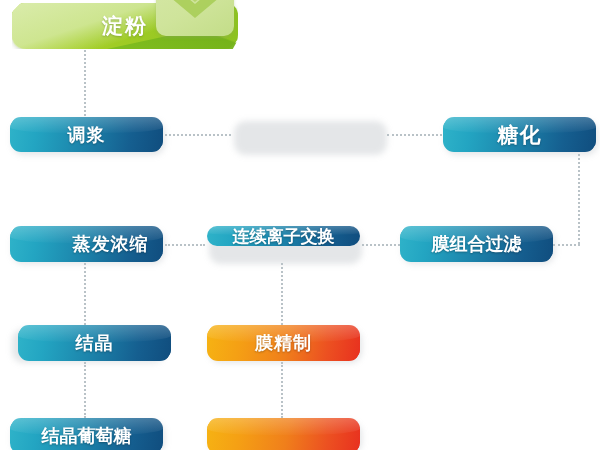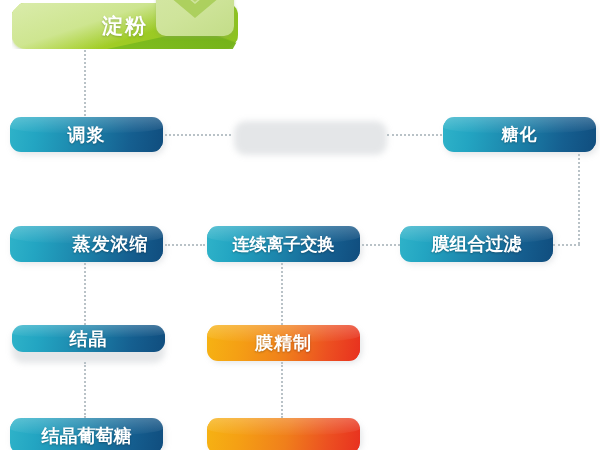--- a/index.html
+++ b/index.html
@@ -211,45 +211,45 @@
 
   <div class="node-shadow" style="left:12px; top:121px; width:153px; height:34px;"></div>
   <div class="node blue" style="left:10px; top:117px; width:153px; height:35px; font-size:18px;">
     <div class="node-inner"></div>
     <span class="node-label">调浆</span>
   </div>
 
   <div class="node-shadow" style="left:234px; top:121px; width:153px; height:34px;"></div>
 
   <div class="node-shadow" style="left:445px; top:121px; width:153px; height:34px;"></div>
-  <div class="node blue" style="left:443px; top:117px; width:153px; height:35px; font-size:17px;">
+  <div class="node blue" style="left:443px; top:117px; width:153px; height:35px; font-size:21px;">
     <div class="node-inner"></div>
     <span class="node-label">糖化</span>
   </div>
 
   <div class="node-shadow" style="left:12px; top:230px; width:153px; height:34px;"></div>
   <div class="node blue" style="left:10px; top:226px; width:153px; height:36px; font-size:18px;padding-left:48px;">
     <div class="node-inner"></div>
     <span class="node-label">蒸发浓缩</span>
   </div>
 
   <div class="node-shadow" style="left:209px; top:230px; width:153px; height:34px;"></div>
-  <div class="node blue" style="left:207px; top:226px; width:153px; height:36px; font-size:17px; letter-spacing:0px;">
+  <div class="node blue" style="left:207px; top:226px; width:153px; height:20px; font-size:17px; letter-spacing:0px;">
     <div class="node-inner"></div>
     <span class="node-label">连续离子交换</span>
   </div>
 
   <div class="node-shadow" style="left:402px; top:230px; width:153px; height:34px;"></div>
   <div class="node blue" style="left:400px; top:226px; width:153px; height:36px; font-size:18px; letter-spacing:0px;">
     <div class="node-inner"></div>
     <span class="node-label">膜组合过滤</span>
   </div>
 
   <div class="node-shadow" style="left:12px; top:329px; width:153px; height:34px;"></div>
-  <div class="node blue" style="left:12px; top:325px; width:153px; height:27px; font-size:18px;">
+  <div class="node blue" style="left:18px; top:325px; width:153px; height:36px; font-size:18px;">
     <div class="node-inner"></div>
     <span class="node-label">结晶</span>
   </div>
 
   <div class="node-shadow" style="left:209px; top:329px; width:153px; height:34px;"></div>
   <div class="node orange" style="left:207px; top:325px; width:153px; height:36px; font-size:18px;">
     <div class="node-inner"></div>
     <span class="node-label">膜精制</span>
   </div>
 

